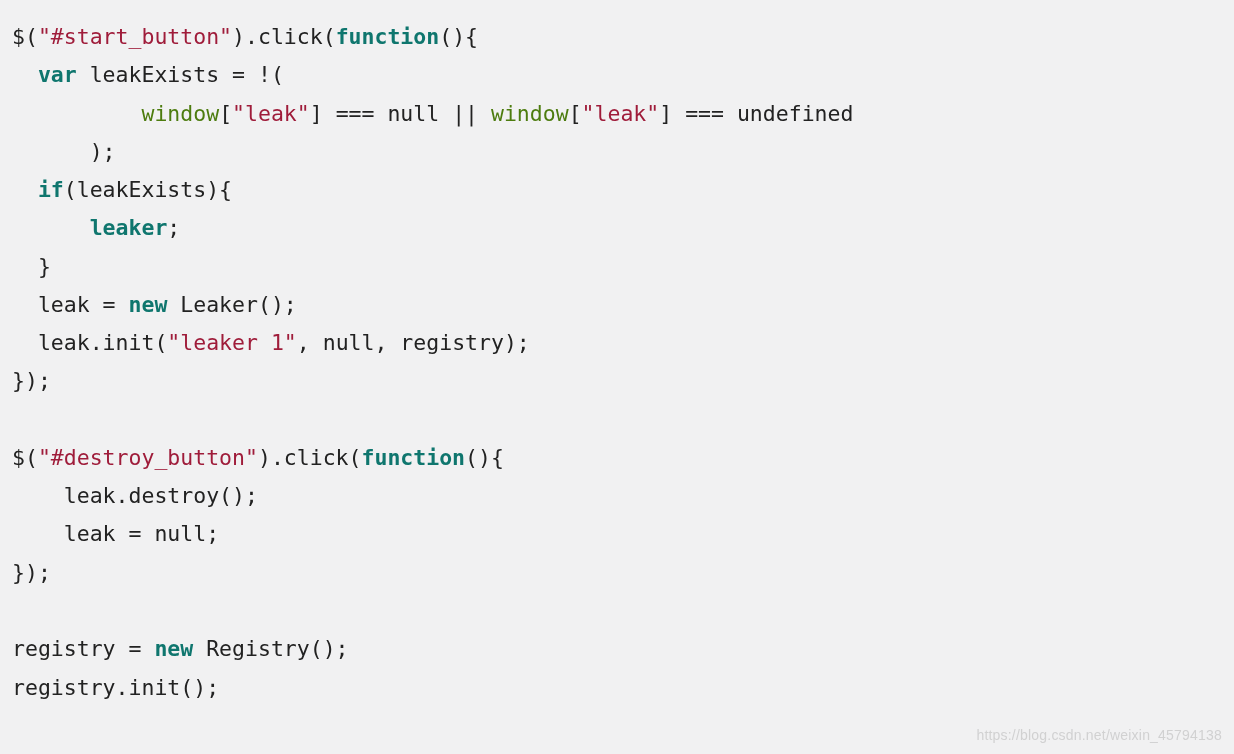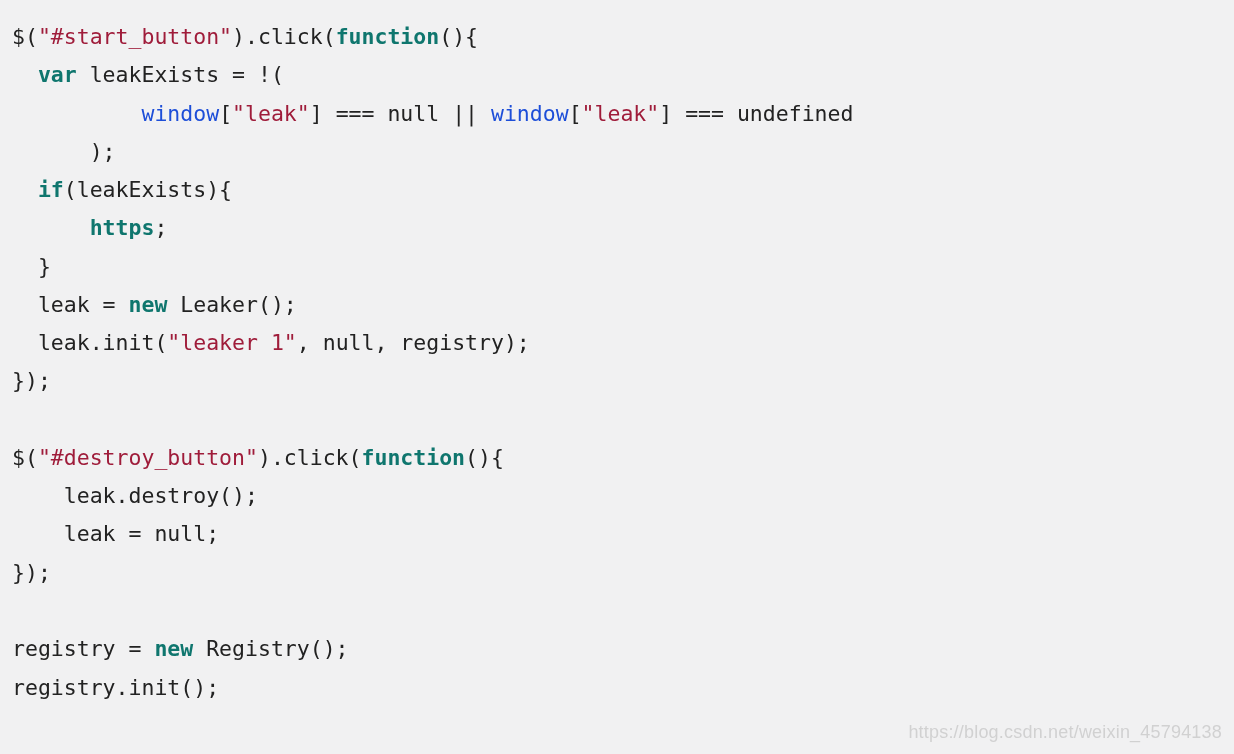--- a/index.html
+++ b/index.html
@@ -16,40 +16,40 @@
     position: relative;
   }
   pre {
     margin: 0;
     padding: 18px 12px 4px 12px;
     white-space: pre;
     font-family: inherit;
   }
   .kw  { font-weight: 700; color: #0f766e; }       
   .str { color: #9f1c3a; }                       
-  .id  { color: #1d4ed8; }                       
+  .id  { color: #4d7c0f; }                       
   .wm {
     position: absolute;
     bottom: 6px;
     right: 12px;
     font-family: Arial, sans-serif;
-    font-size: 18px;
+    font-size: 14px;
     color: rgba(150,150,150,0.35);
     letter-spacing: 0.2px;
   }
 </style>
 </head>
 <body>
 
 <pre id="code">$(<span class="str">"#start_button"</span>).click(<span class="kw">function</span>(){
   <span class="kw">var</span> leakExists = !(
           <span class="id">window</span>[<span class="str">"leak"</span>] === null || <span class="id">window</span>[<span class="str">"leak"</span>] === undefined
       );
   <span class="kw">if</span>(leakExists){
-      <span class="kw">https</span>;
+      <span class="kw">leaker</span>;
   }
   leak = <span class="kw">new</span> Leaker();
   leak.init(<span class="str">"leaker 1"</span>, null, registry);
 });
 
 $(<span class="str">"#destroy_button"</span>).click(<span class="kw">function</span>(){
     leak.destroy();
     leak = null;
 });
 

